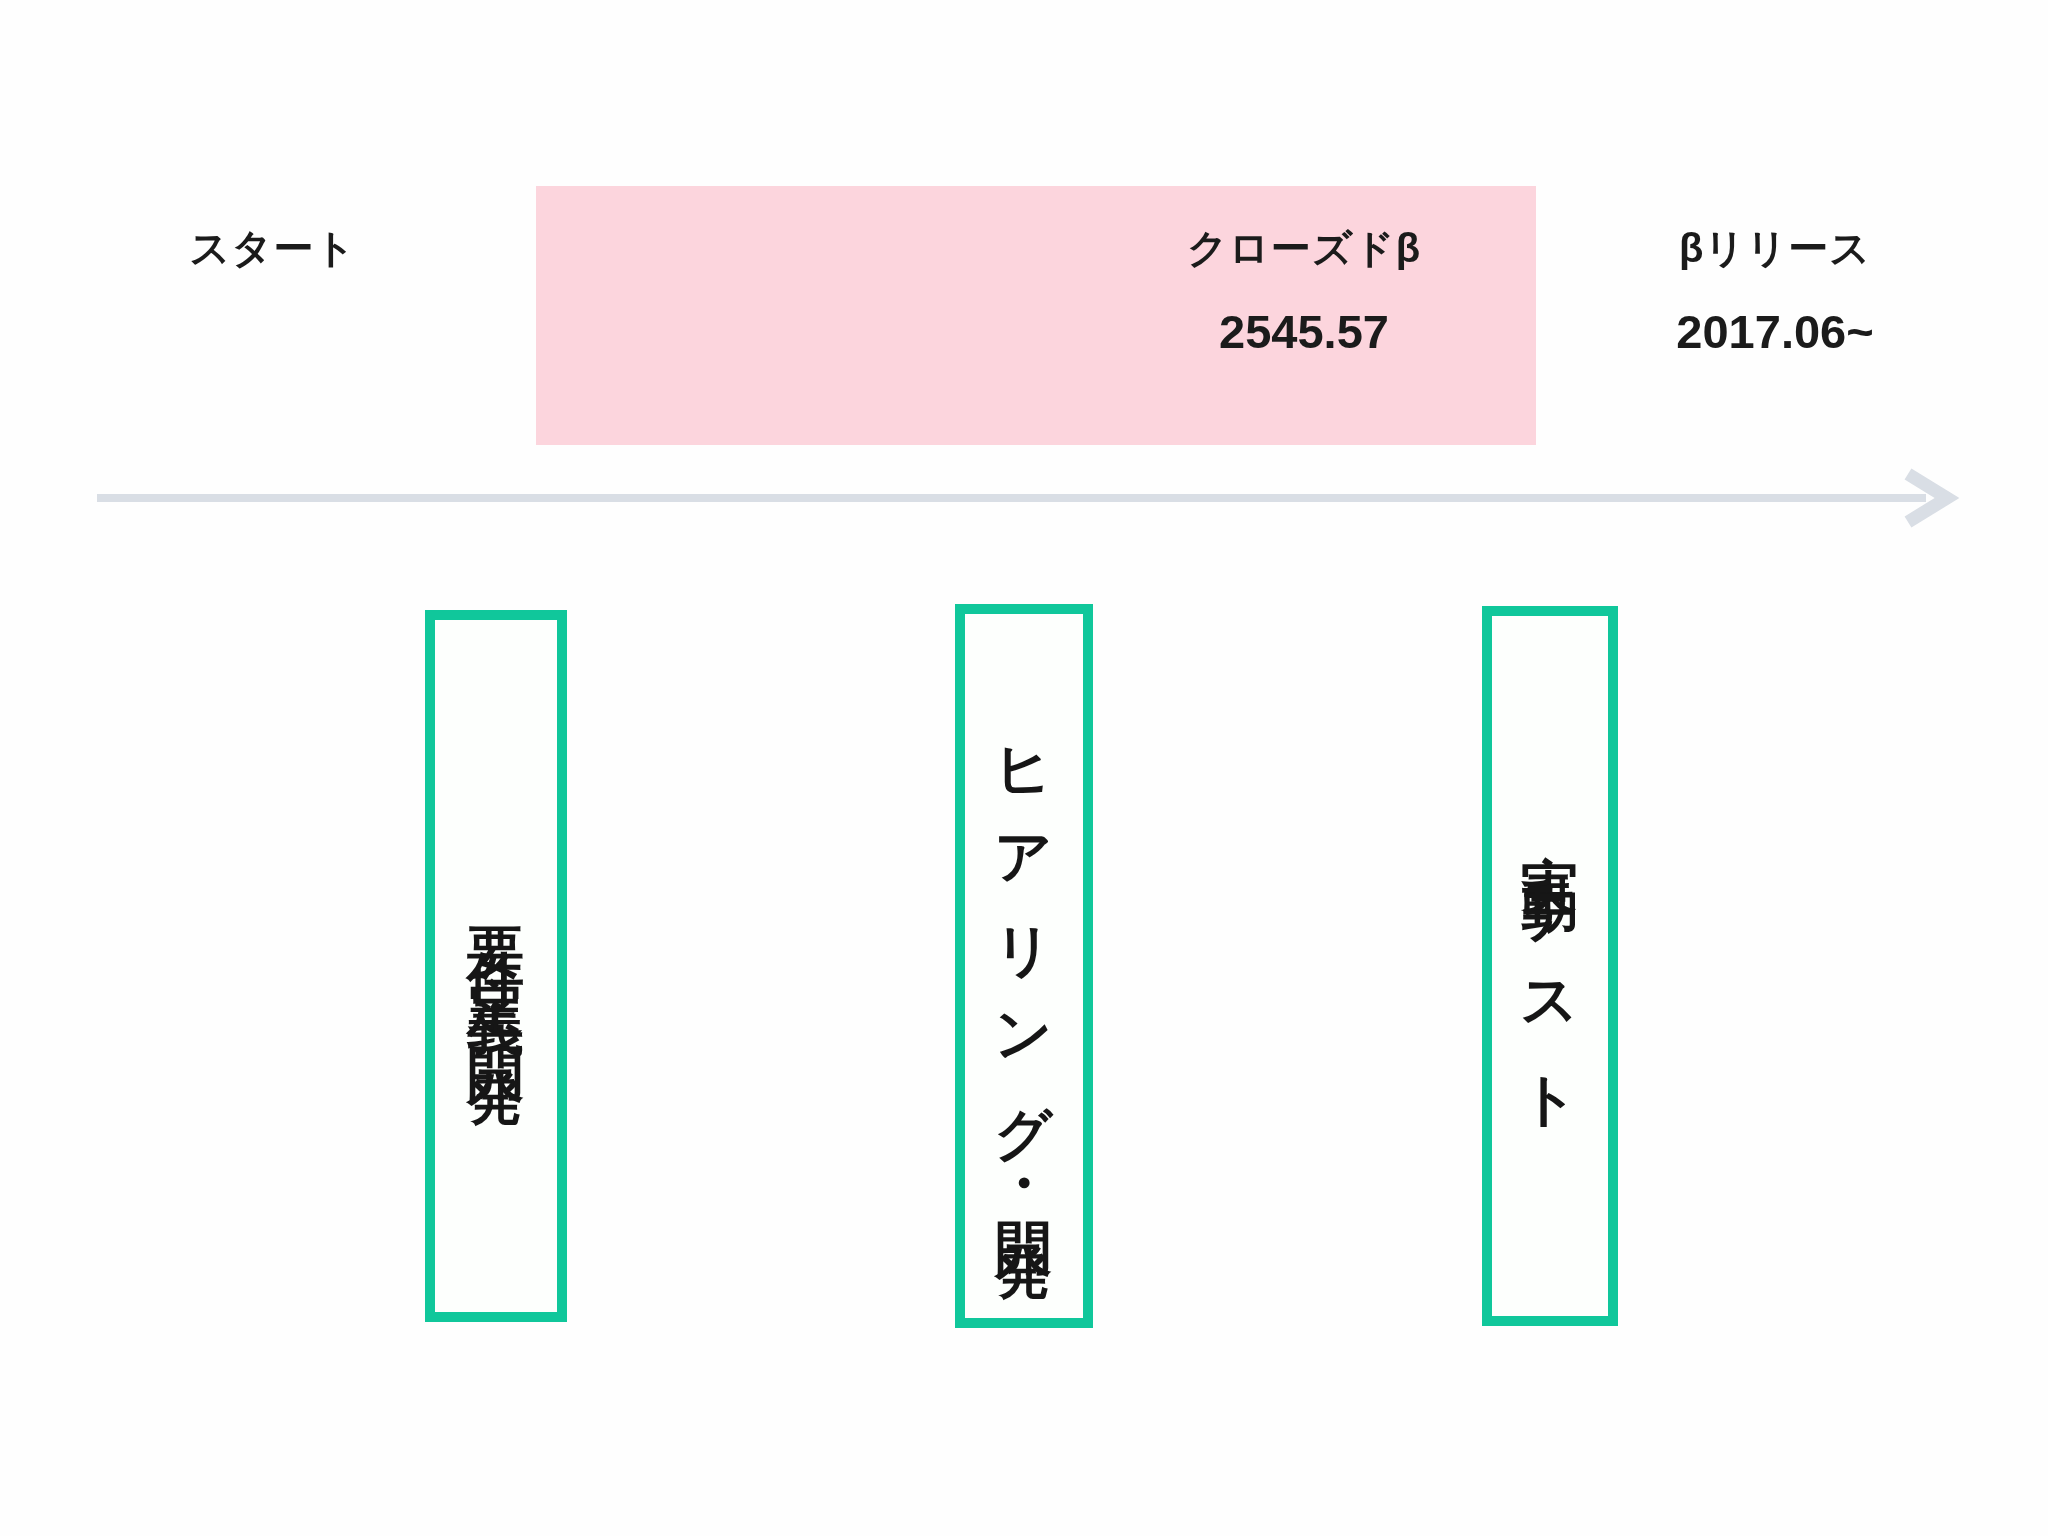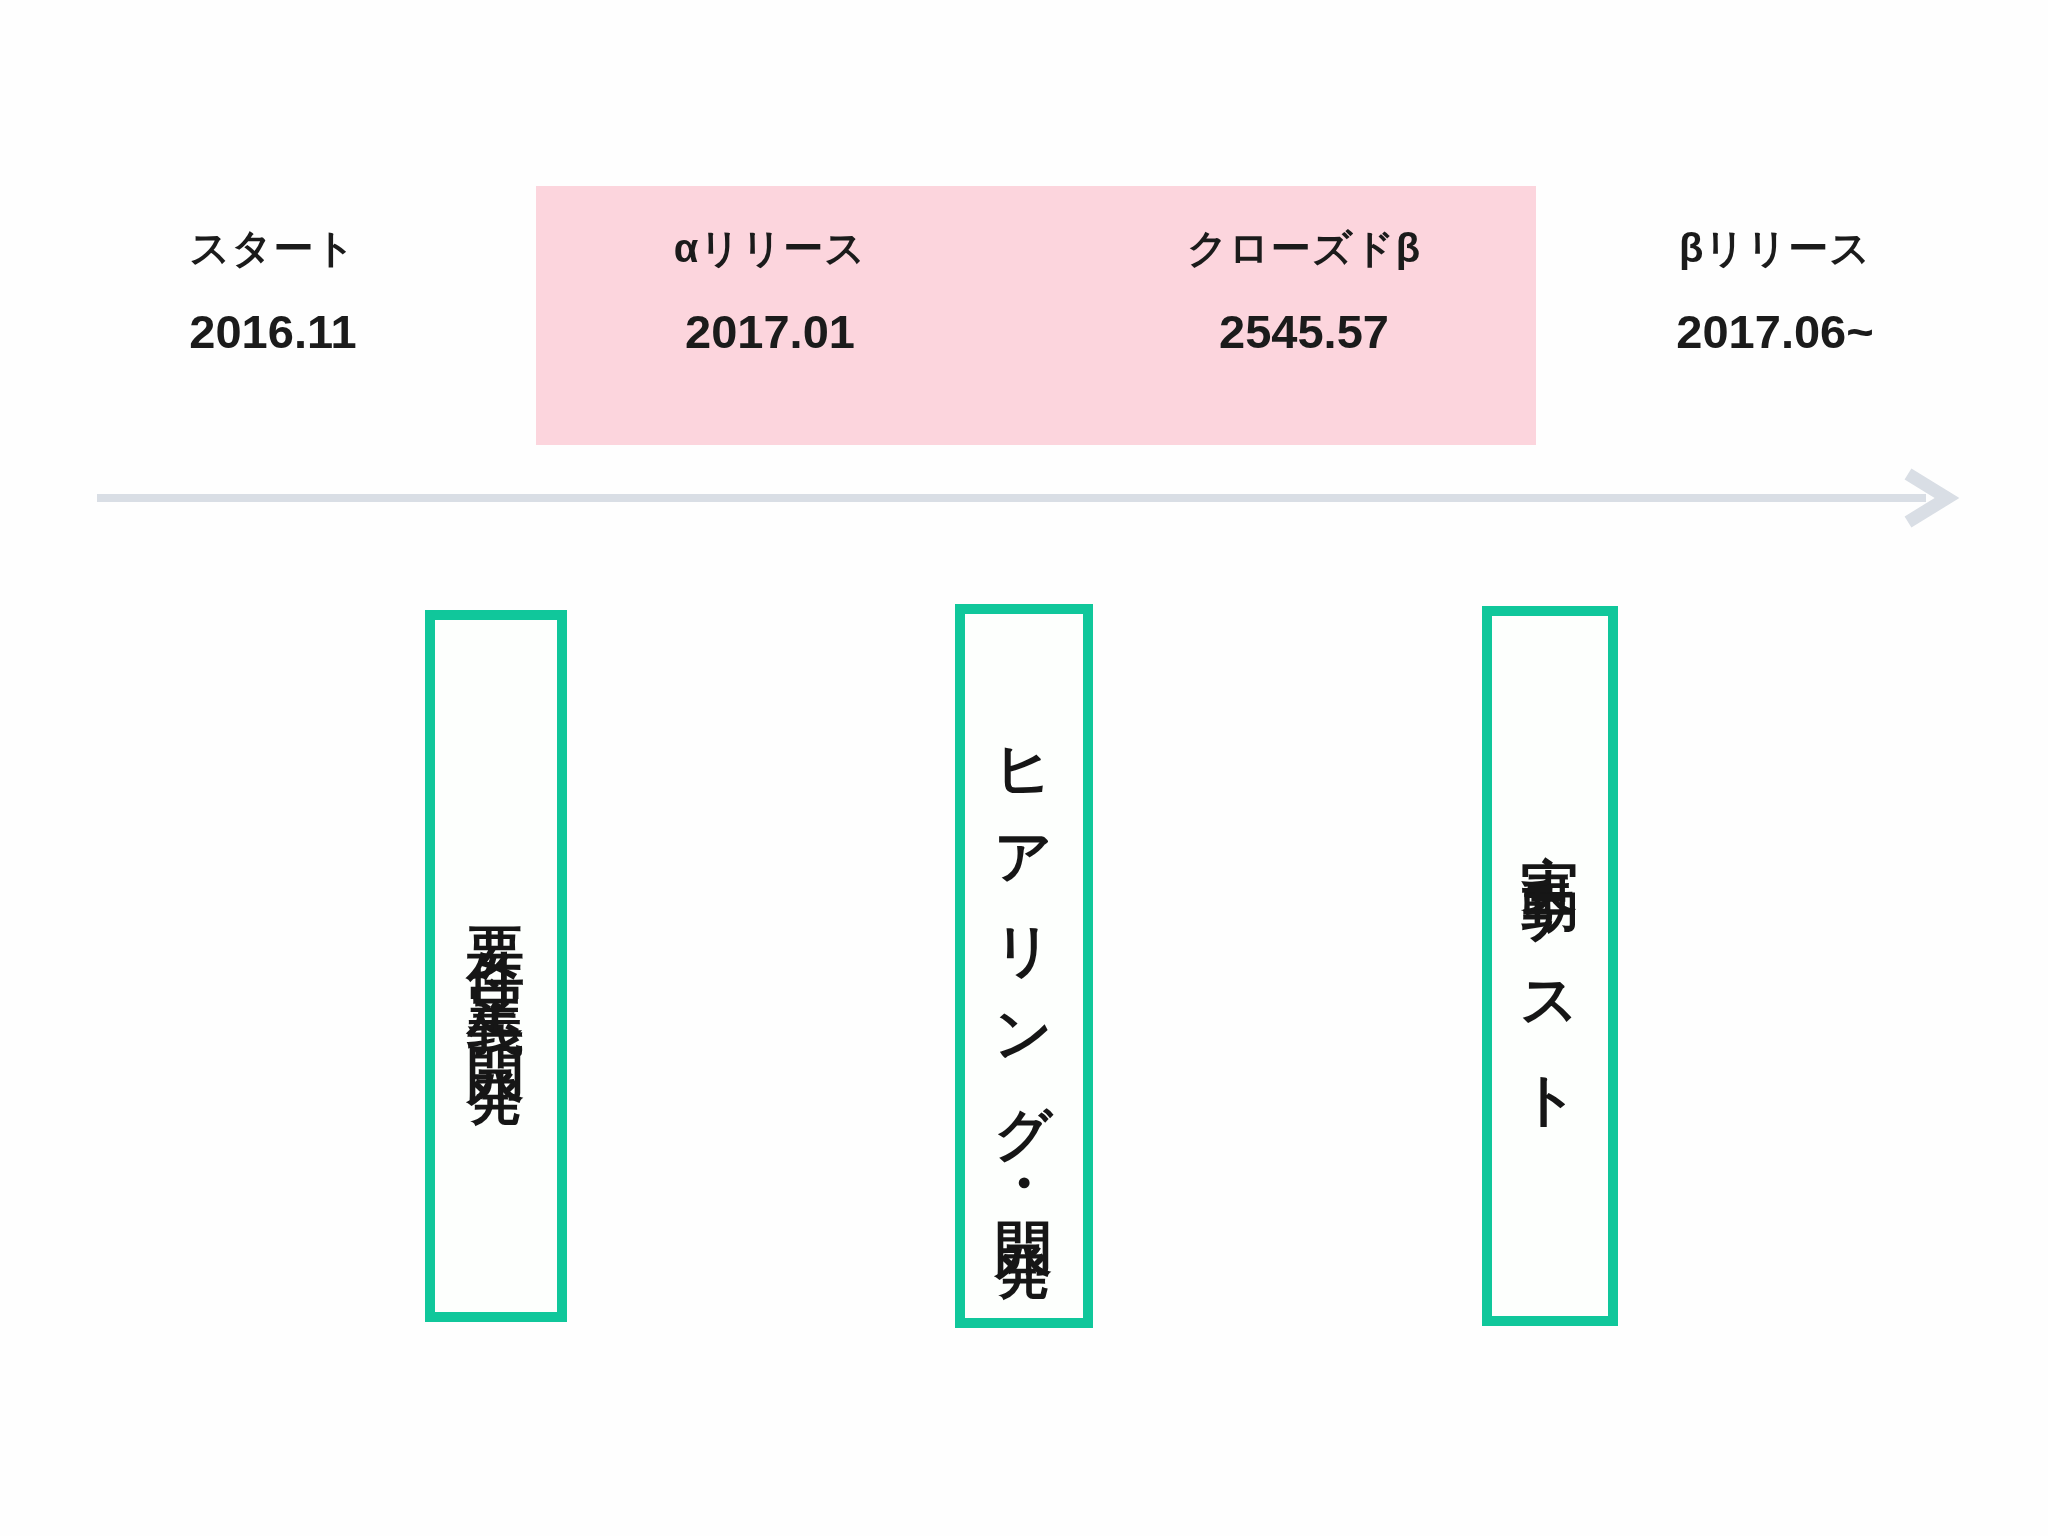--- a/index.html
+++ b/index.html
@@ -93,27 +93,22 @@
 </head>
 <body>
 
 <div class="slide">
 
 
   <div class="highlight"></div>
 
   <div class="milestone m0">
     <div class="mlabel">スタート</div>
-    <div class="mdate">2016.11</div>
   </div>
 
-  <div class="milestone m1">
-    <div class="mlabel">αリリース</div>
-    <div class="mdate">2017.01</div>
-  </div>
 
   <div class="milestone m2">
     <div class="mlabel">クローズドβ</div>
     <div class="mdate">2545.57</div>
   </div>
 
   <div class="milestone m3">
     <div class="mlabel">βリリース</div>
     <div class="mdate">2017.06~</div>
   </div>

